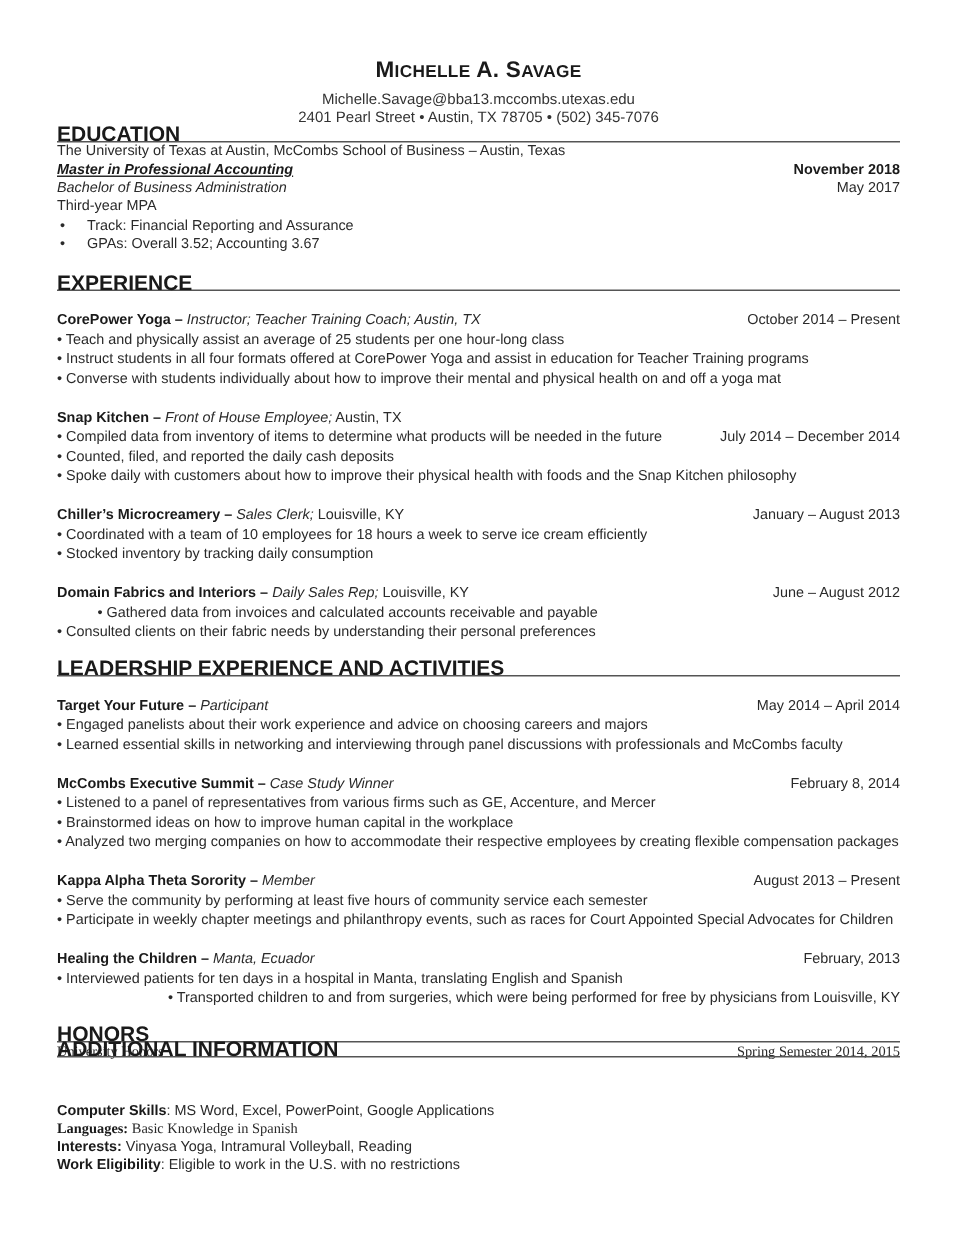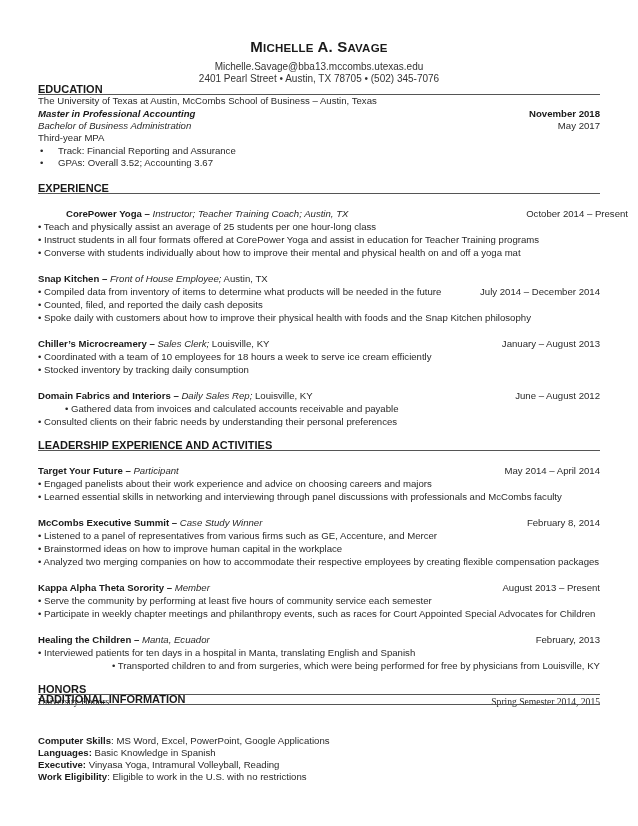--- a/index.html
+++ b/index.html
@@ -11,21 +11,21 @@
   .name {
     position: absolute; top: 38px; left: 0; width: 638px; text-align: center;
     font-weight: bold; font-size: 15px; color: #1a1a1a; letter-spacing: 0.2px;
   }
   .name .big { font-size: 15px; }
   .name .sc { font-size: 11.5px; }
   .contact {
     position: absolute; left: 0; width: 638px; text-align: center; font-size: 10px; color: #333;
   }
   .sec-title {
-    position: absolute; left: 38px; width: 562px; font-weight: bold; font-size: 11px;
+    position: absolute; left: 38px; width: 562px; font-weight: bold; font-size: 14px;
     color: #1a1a1a; border-bottom: 1.4px solid #555; line-height: 10px; padding-bottom: 0px;
   }
   .line {
     position: absolute; left: 38px; width: 562px; height: 12px; line-height: 12px;
     white-space: nowrap;
   }
   .line .right { position: absolute; right: 0; top: 0; }
   .b { font-weight: bold; color: #1a1a1a; }
   .i { font-style: italic; }
   .bi { font-weight: bold; font-style: italic; color: #1a1a1a; }
@@ -37,39 +37,39 @@
 <div class="name">
   <span class="big">M</span><span class="sc">ICHELLE</span>
   <span class="big">A.</span>
   <span class="big">S</span><span class="sc">AVAGE</span>
 </div>
 <div class="contact" style="top:61px;">Michelle.Savage@bba13.mccombs.utexas.edu</div>
 <div class="contact" style="top:73px;">2401 Pearl Street • Austin, TX 78705 • (502) 345-7076</div>
 
 <div class="sec-title" style="top:84px;">EDUCATION</div>
 <div class="line" style="top:95px;">The University of Texas at Austin, McCombs School of Business – Austin, Texas</div>
-<div class="line" style="top:108px;">
+<div class="line" style="top:108px;text-decoration:underline;">
   <span class="bi">Master in Professional Accounting</span>
   <span class="right b">November 2018</span>
 </div>
 <div class="line" style="top:120px;">
   <span class="i">Bachelor of Business Administration</span>
   <span class="right">May 2017</span>
 </div>
 <div class="line" style="top:132px;">Third-year MPA</div>
 <div class="line" style="top:145px;">
   <span class="tab-bullet">•</span><span>Track: Financial Reporting and Assurance</span>
 </div>
 <div class="line" style="top:157px;">
   <span class="tab-bullet">•</span><span>GPAs: Overall 3.52; Accounting 3.67</span>
 </div>
 
 <div class="sec-title" style="top:183px;">EXPERIENCE</div>
 
-<div class="line" style="top:208px;margin-left:28px;">
+<div class="line" style="top:208px;">
   <span class="b">CorePower Yoga</span><span class="b"> – </span><span class="i">Instructor; Teacher Training Coach;  Austin, TX</span>
   <span class="right">October 2014 – Present</span>
 </div>
 <div class="line" style="top:221px;"><span>• </span><span>Teach and physically assist an average of 25 students per one hour-long class</span></div>
 <div class="line" style="top:234px;"><span>• </span><span>Instruct students in all four formats offered at CorePower Yoga and assist in education for Teacher Training programs</span></div>
 <div class="line" style="top:247px;"><span>• </span><span>Converse with students individually about how to improve their mental and physical health on and off a yoga mat</span></div>
 
 <div class="line" style="top:273px;">
   <span class="b">Snap Kitchen</span><span class="b"> – </span><span class="i">Front of House Employee;</span><span> Austin, TX</span>
 </div>
@@ -124,15 +124,15 @@
 <div class="line" style="top:660px;text-align:right;"><span>• </span><span>Transported children to and from surgeries, which were being performed for free by physicians from Louisville, KY</span></div>
 
 <div class="sec-title" style="top:684px;">HONORS</div>
 <div class="line" style="top:696px;font-family:Liberation Serif, serif;">
   <span>University Honors</span>
   <span class="right">Spring Semester 2014, 2015</span>
 </div>
 
 <div class="sec-title" style="top:694px;">ADDITIONAL INFORMATION</div>
 <div class="line" style="top:735px;"><span class="b">Computer Skills</span><span>: </span><span>MS Word, Excel, PowerPoint, Google Applications</span></div>
-<div class="line" style="top:747px;"><span class="b">Languages:</span><span> </span><span>Basic Knowledge in Spanish</span></div>
-<div class="line" style="top:759px;"><span class="b">Executive:</span><span> </span><span>Vinyasa Yoga, Intramural Volleyball, Reading</span></div>
+<div class="line" style="top:747px;font-family:Liberation Serif, serif;"><span class="b">Languages:</span><span> </span><span>Basic Knowledge in Spanish</span></div>
+<div class="line" style="top:759px;"><span class="b">Interests:</span><span> </span><span>Vinyasa Yoga, Intramural Volleyball, Reading</span></div>
 <div class="line" style="top:771px;"><span class="b">Work Eligibility</span><span>: </span><span>Eligible to work in the U.S. with no restrictions</span></div>
 
 </body></html>

